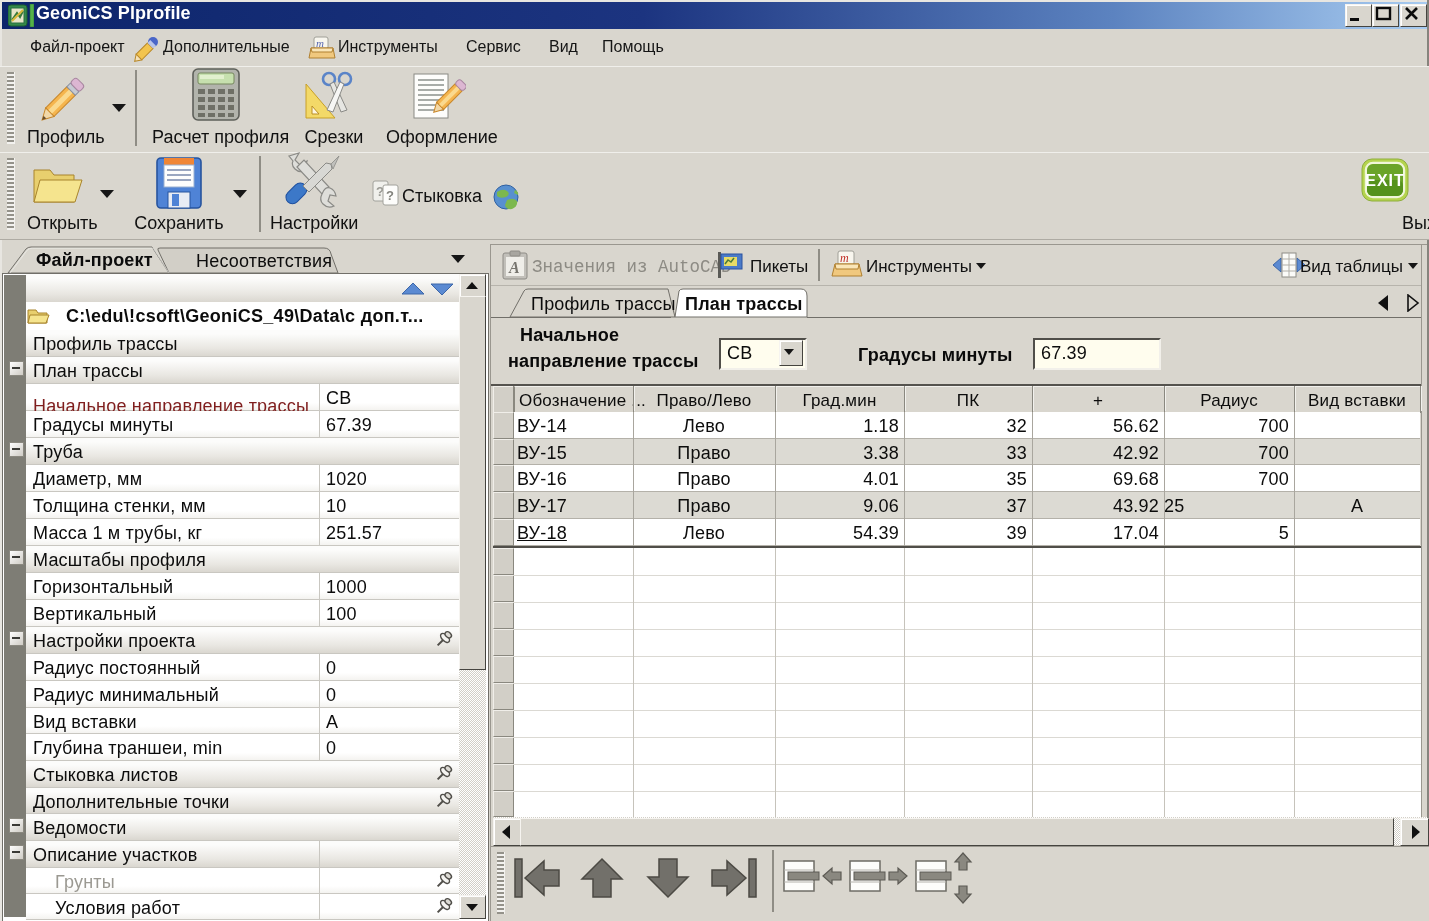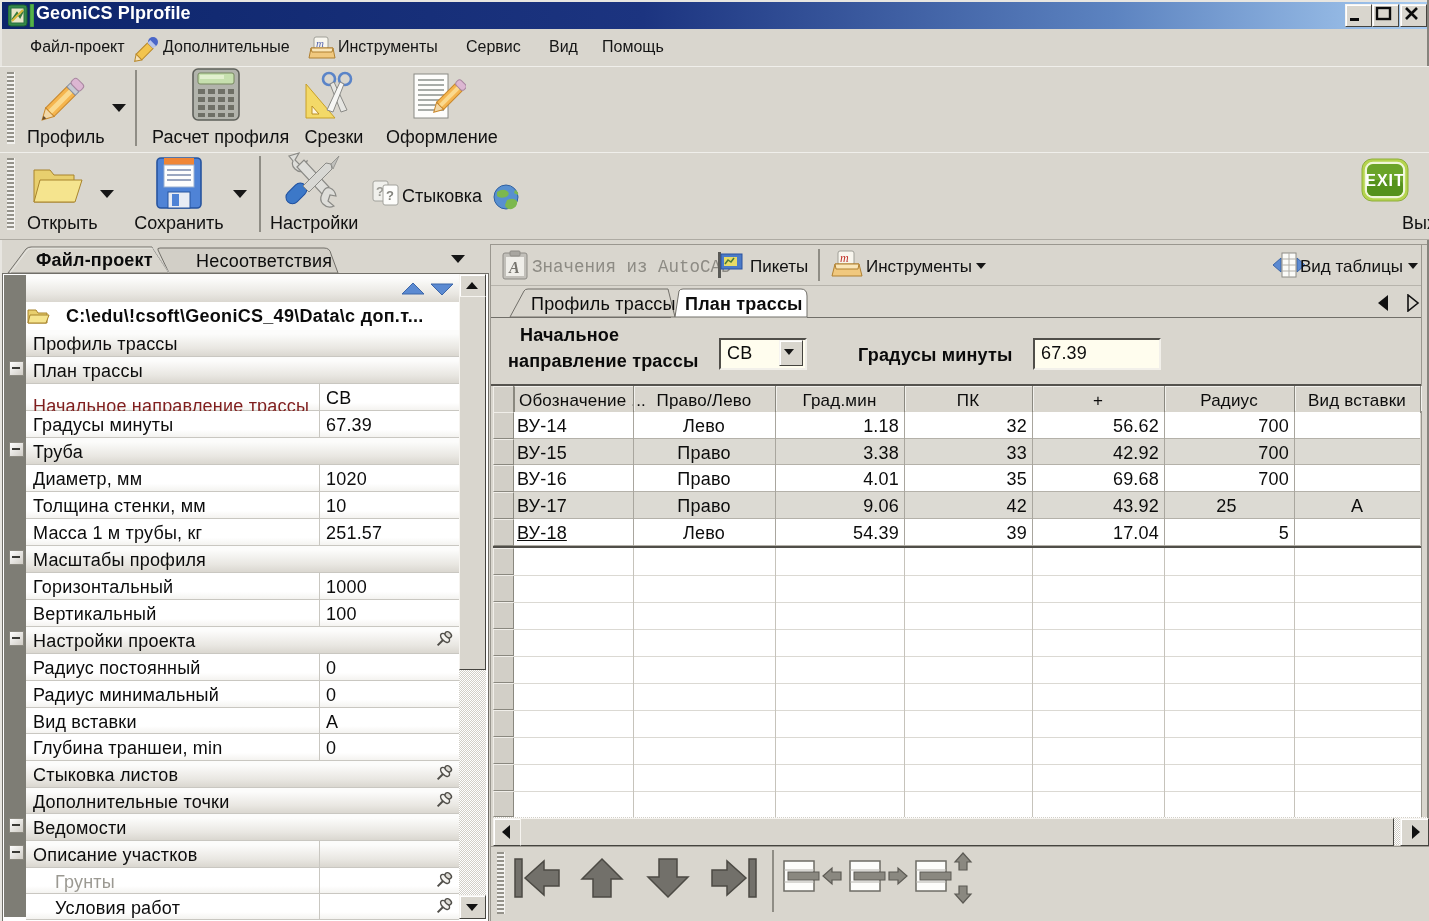--- a/index.html
+++ b/index.html
@@ -443,23 +443,23 @@
 <div class="a ptxt" style="left:633px;top:469px;width:142px;text-align:center;">Право</div>
 <div class="a ptxt" style="left:775px;top:469px;width:124px;text-align:right;">4.01</div>
 <div class="a ptxt" style="left:904px;top:469px;width:123px;text-align:right;">35</div>
 <div class="a ptxt" style="left:1032px;top:469px;width:127px;text-align:right;">69.68</div>
 <div class="a ptxt" style="left:1164px;top:469px;width:125px;text-align:right;">700</div>
 <div class="a" style="left:513px;top:492px;width:907px;height:26px;background:#dcdad3;border-bottom:1px solid #b4b1a9;"></div>
 <div class="a" style="left:493px;top:492px;width:19px;height:25px;background:#d2cfc7;border:1px solid;border-color:#f0eee9 #8a887f #8a887f #f0eee9;"></div>
 <div class="a ptxt" style="left:517px;top:496px;">ВУ-17</div>
 <div class="a ptxt" style="left:633px;top:496px;width:142px;text-align:center;">Право</div>
 <div class="a ptxt" style="left:775px;top:496px;width:124px;text-align:right;">9.06</div>
-<div class="a ptxt" style="left:904px;top:496px;width:123px;text-align:right;">42</div>
+<div class="a ptxt" style="left:904px;top:496px;width:123px;text-align:right;">37</div>
 <div class="a ptxt" style="left:1032px;top:496px;width:127px;text-align:right;">43.92</div>
-<div class="a ptxt" style="left:1164px;top:496px;width:125px;text-align:center;">25</div>
+<div class="a ptxt" style="left:1164px;top:496px;width:125px;text-align:left;">25</div>
 <div class="a ptxt" style="left:1294px;top:496px;width:126px;text-align:center;">А</div>
 <div class="a" style="left:513px;top:519px;width:907px;height:26px;background:#ffffff;border-bottom:1px solid #b4b1a9;"></div>
 <div class="a" style="left:493px;top:519px;width:19px;height:25px;background:#d2cfc7;border:1px solid;border-color:#f0eee9 #8a887f #8a887f #f0eee9;"></div>
 <div class="a ptxt" style="left:517px;top:523px;text-decoration:underline;">ВУ-18</div>
 <div class="a ptxt" style="left:633px;top:523px;width:142px;text-align:center;">Лево</div>
 <div class="a ptxt" style="left:775px;top:523px;width:124px;text-align:right;">54.39</div>
 <div class="a ptxt" style="left:904px;top:523px;width:123px;text-align:right;">39</div>
 <div class="a ptxt" style="left:1032px;top:523px;width:127px;text-align:right;">17.04</div>
 <div class="a ptxt" style="left:1164px;top:523px;width:125px;text-align:right;">5</div>
 <div class="a" style="left:633px;top:412px;width:1px;height:134px;background:#a9a69e;"></div>

